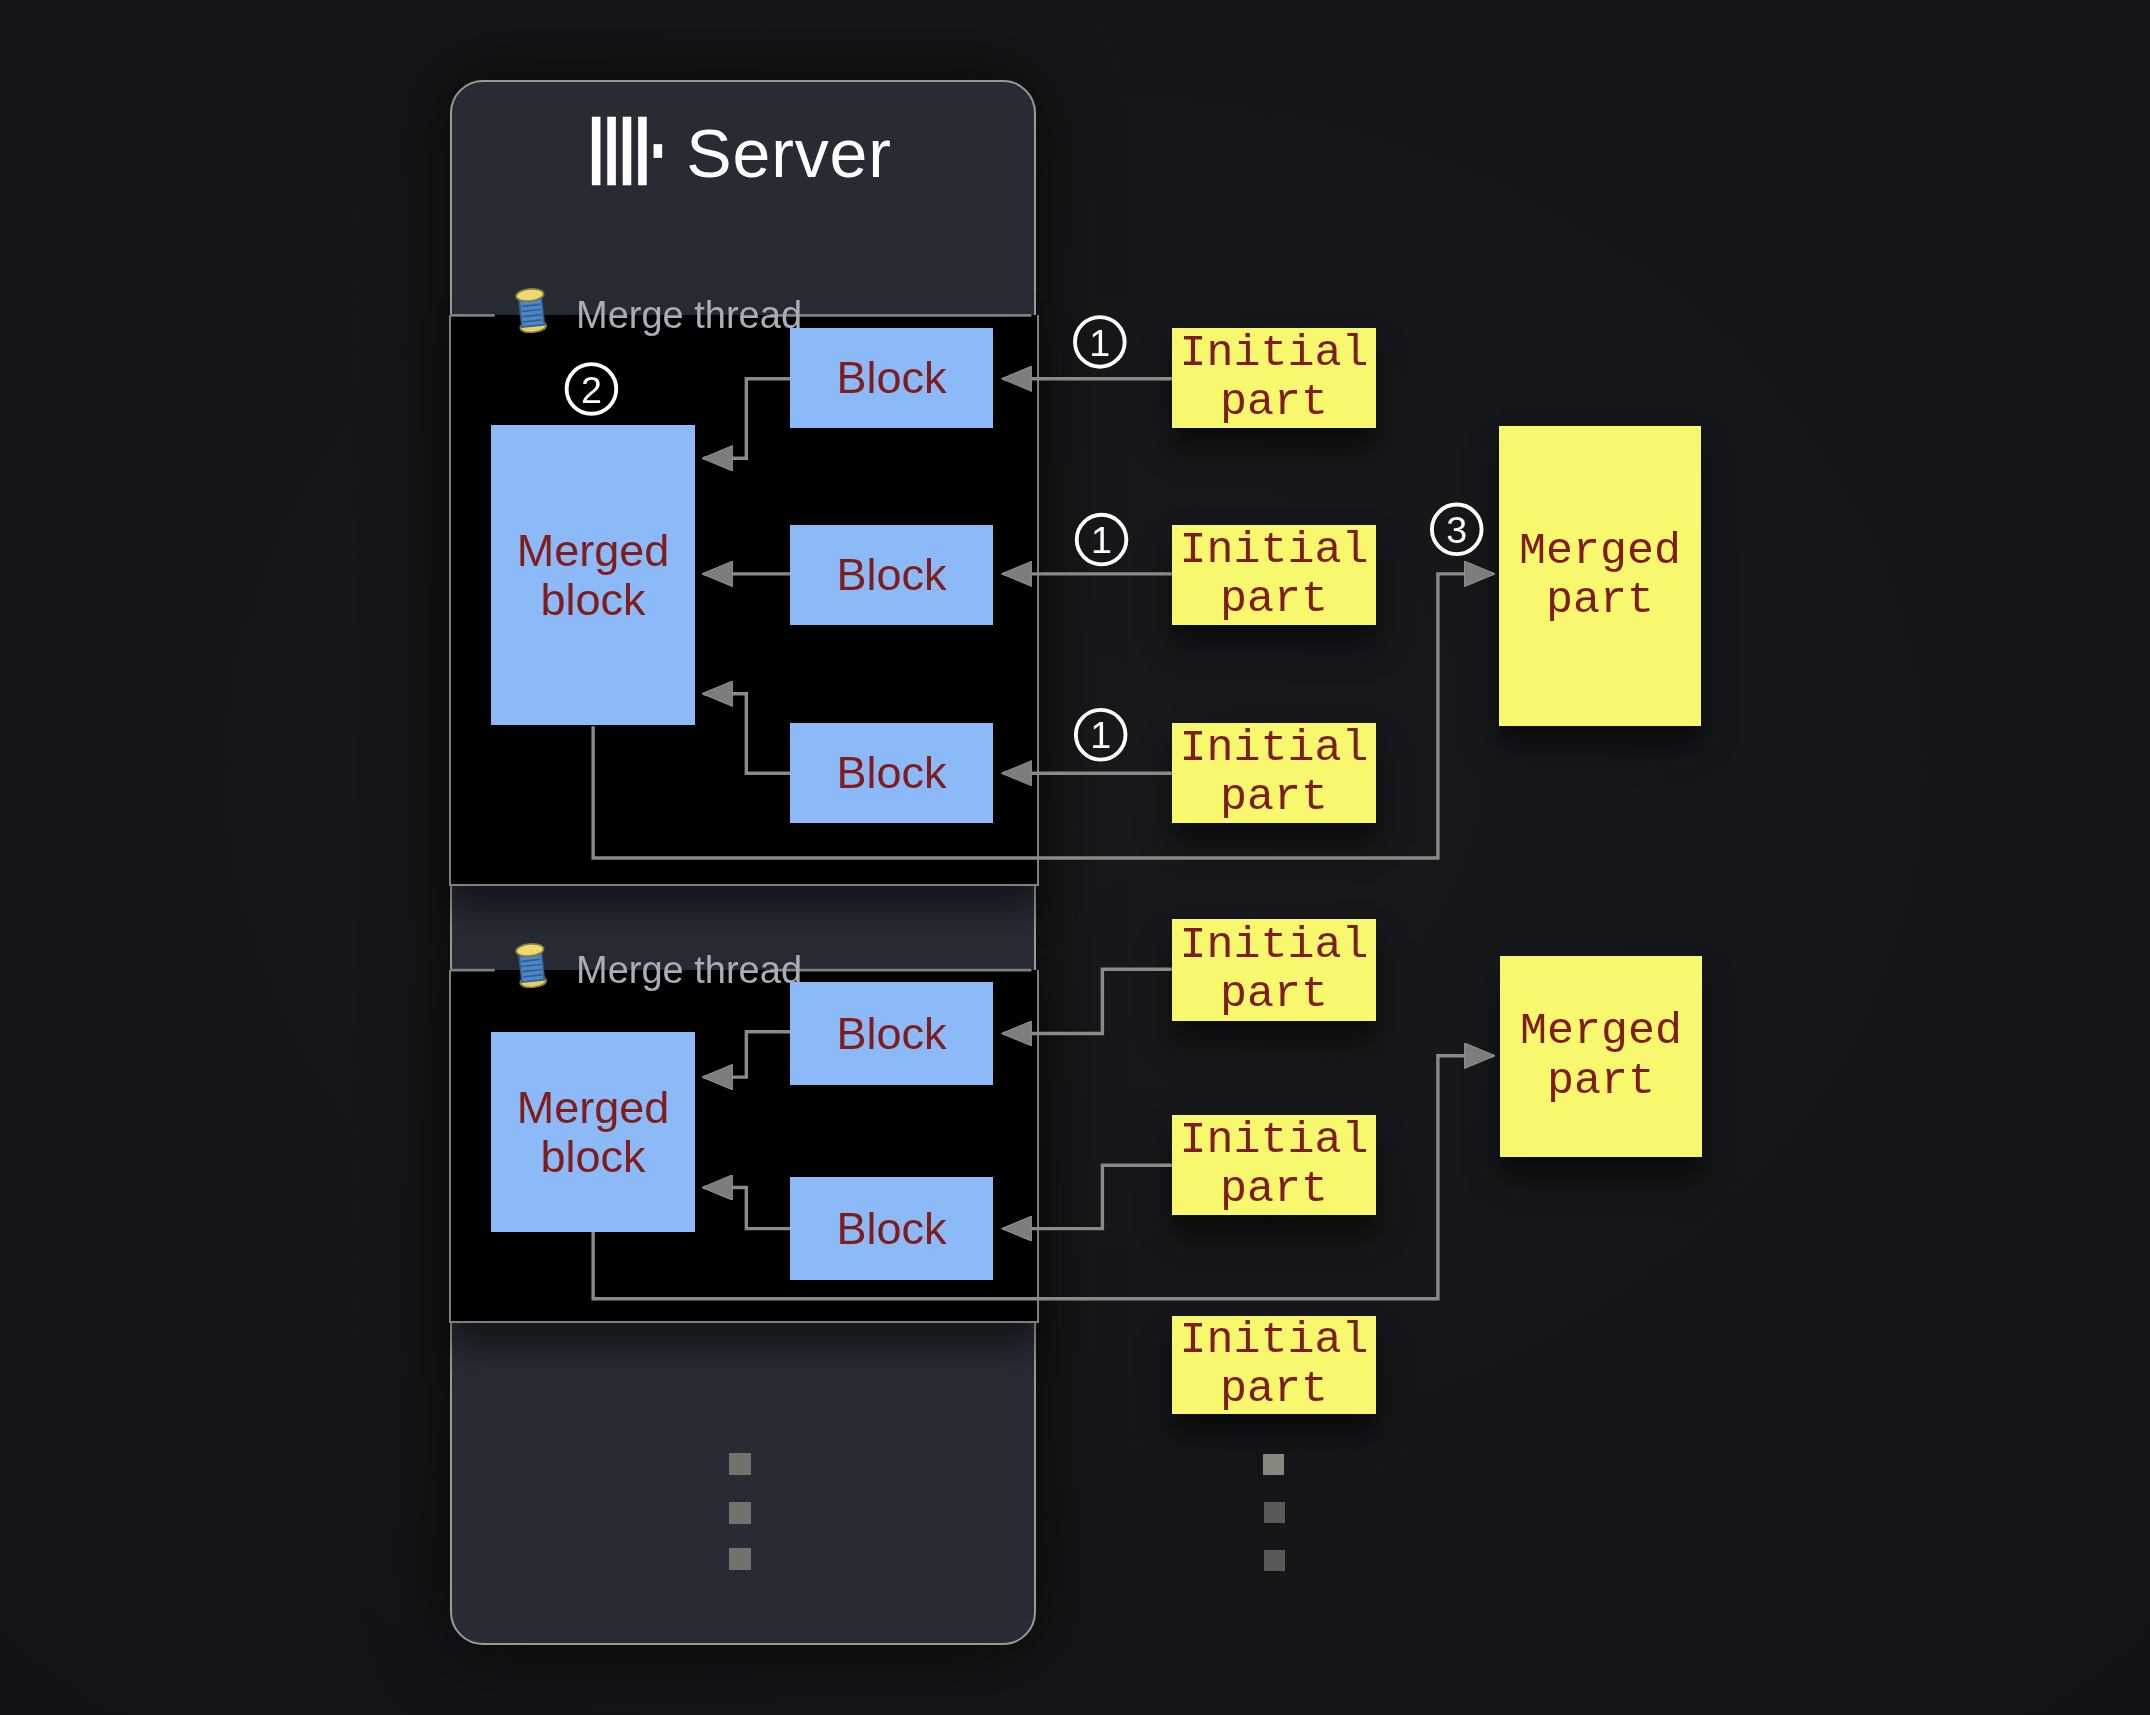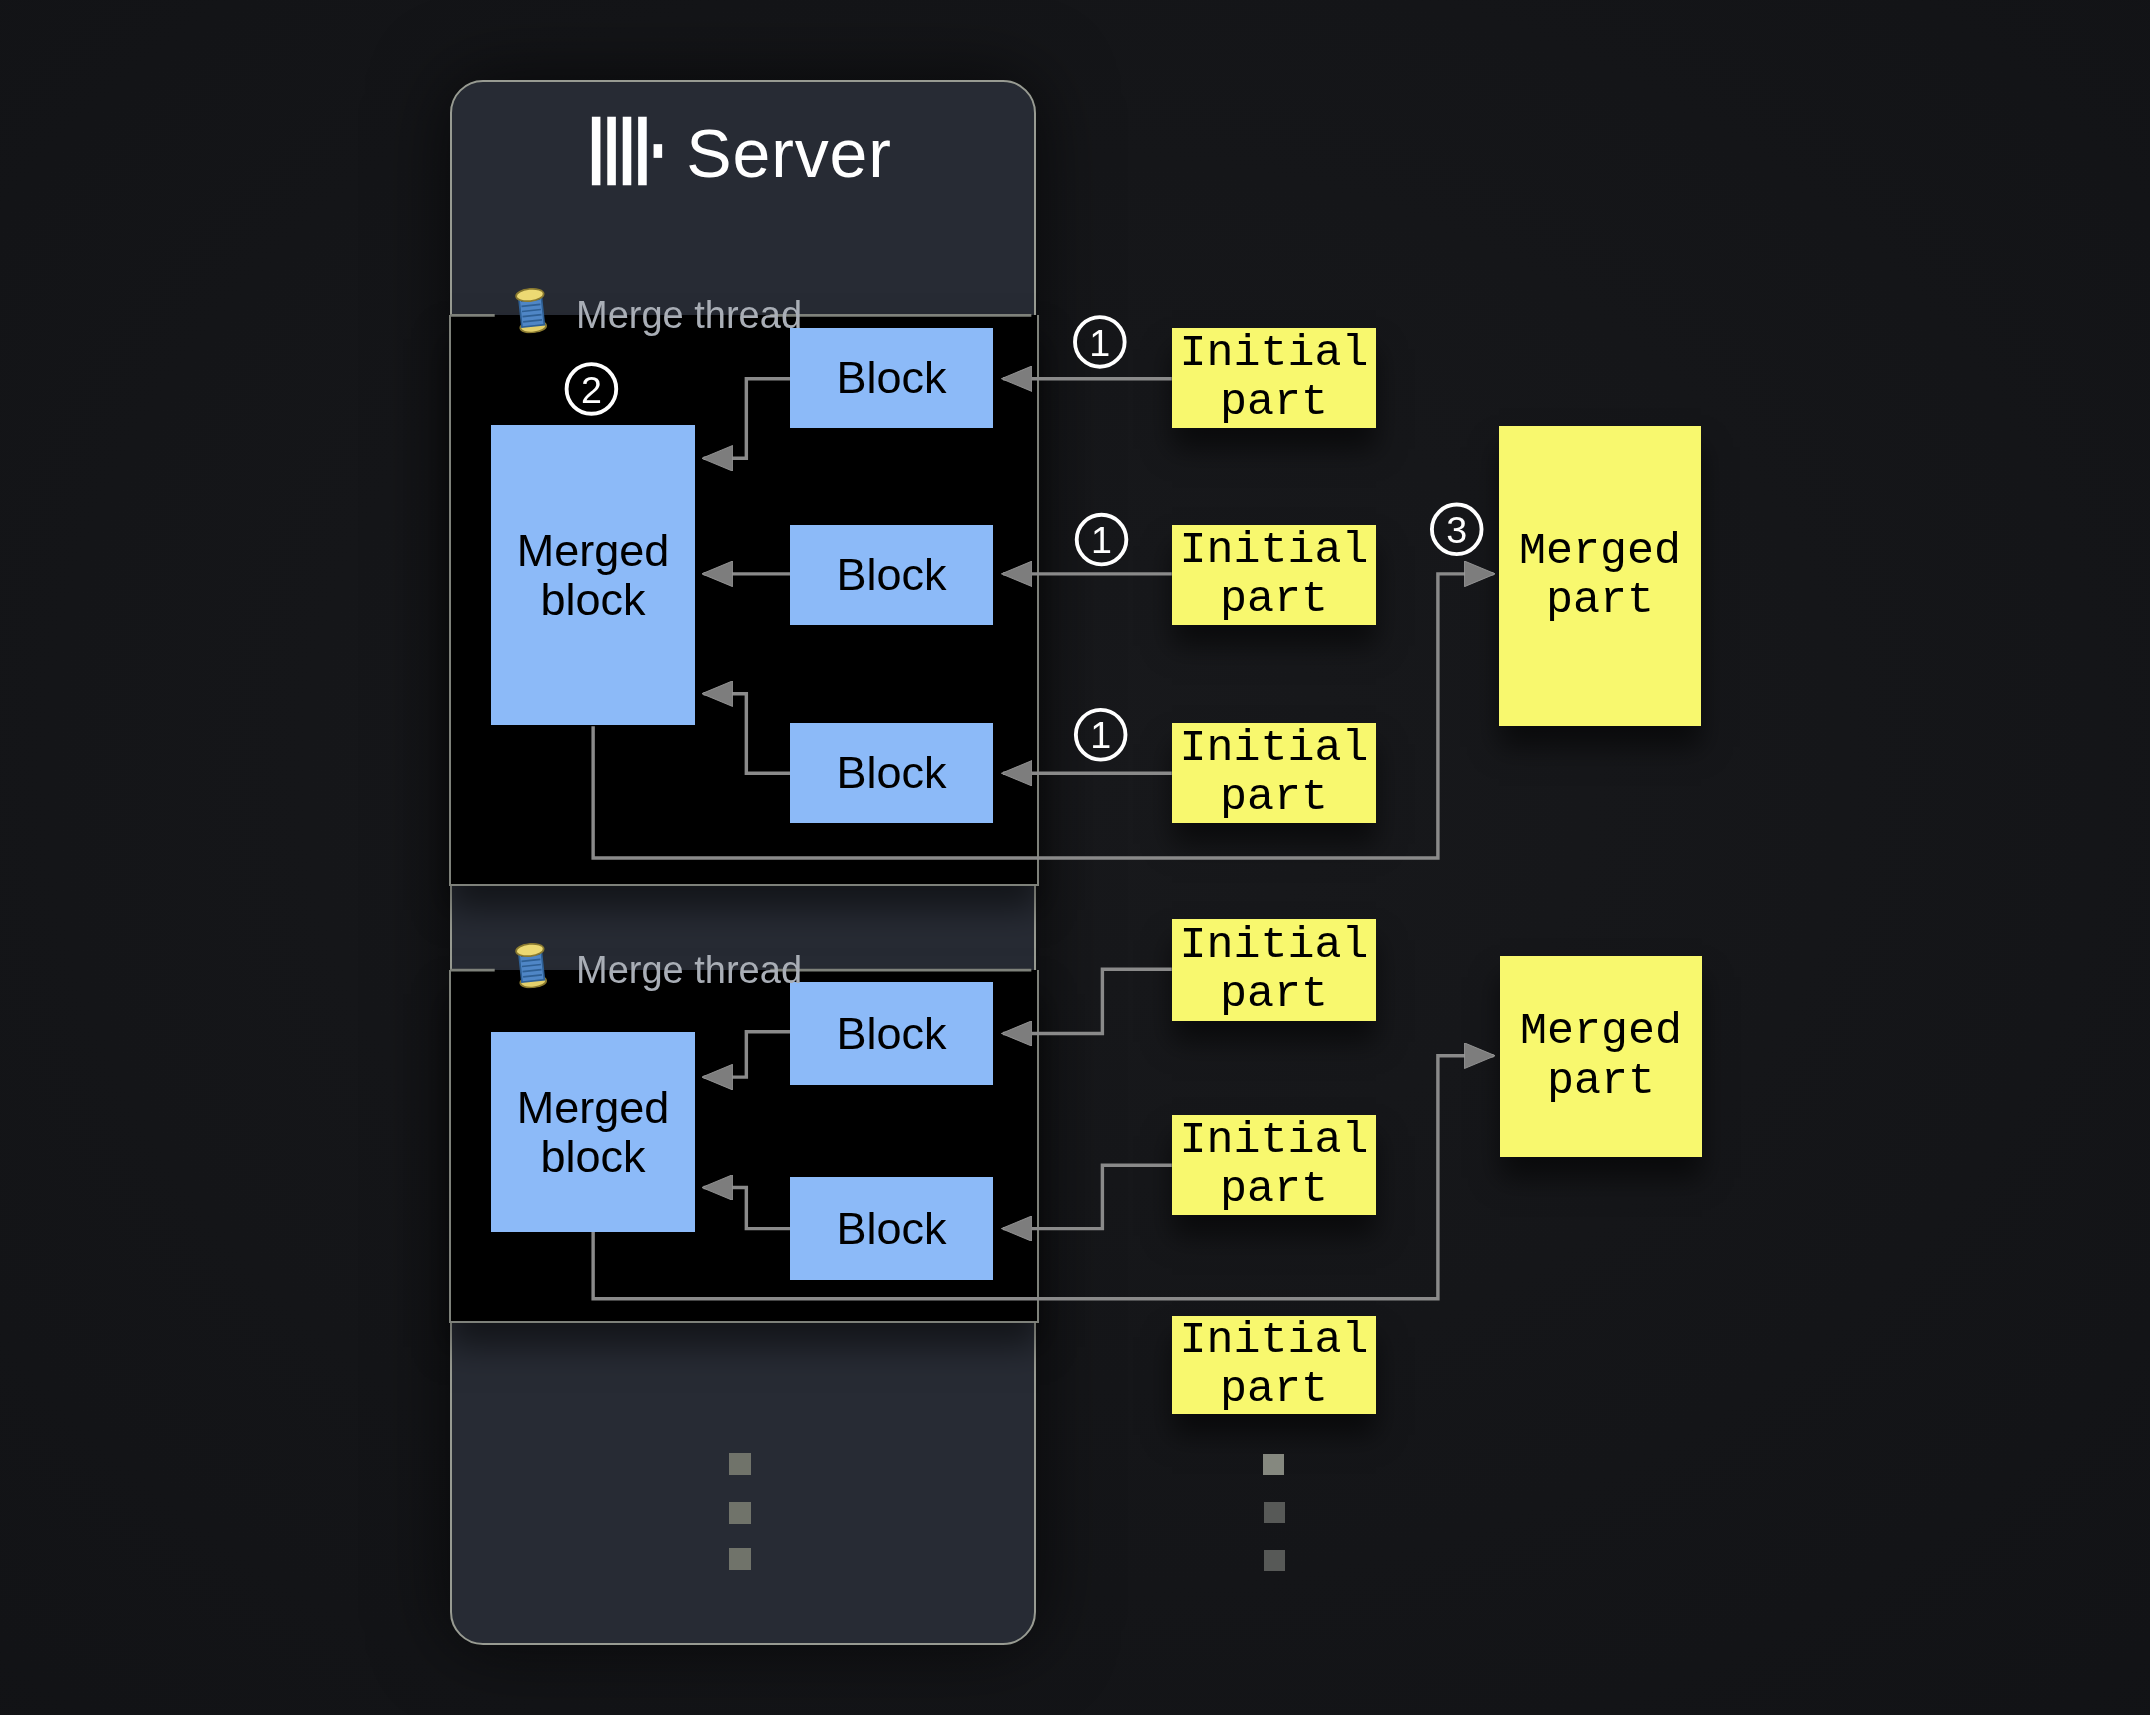--- a/index.html
+++ b/index.html
@@ -26,21 +26,21 @@
   #section-1{top:315px;height:569px;}
   #section-2{top:970px;height:351px;}
   .legend{
     position:absolute;left:515px;height:48px;display:flex;align-items:center;gap:28px;
     z-index:60;color:#a9aeb6;font-size:38px;white-space:nowrap;
   }
   #legend-1{top:291px;}
   #legend-2{top:946px;}
   .box{
     position:absolute;display:flex;align-items:center;justify-content:center;
-    text-align:center;color:#000000;font-size:45px;line-height:1.1;z-index:10;
+    text-align:center;color:#7f1d1d;font-size:45px;line-height:1.1;z-index:10;
     padding:0 30px;box-sizing:border-box;
   }
   .blue{background:#8cbaf8;}
   .yellow{background:#f8f86e;box-shadow:0 20.5px 26px rgba(0,0,0,.55);font-family:Liberation Mono, monospace;}
   .dot{position:absolute;z-index:10;}
   #overlay{position:absolute;left:0;top:0;width:2150px;height:1716px;z-index:50;pointer-events:none;}
   .wire{fill:none;stroke:#8a8a8a;stroke-width:4px;}
   .border-seg{stroke:#7e817a;stroke-width:3px;}
   .step-circle{fill:none;stroke:#ffffff;stroke-width:4.5px;}
   .step-num{fill:#ffffff;font-size:44px;font-family:"Liberation Sans","DejaVu Sans",sans-serif;text-anchor:middle;}

